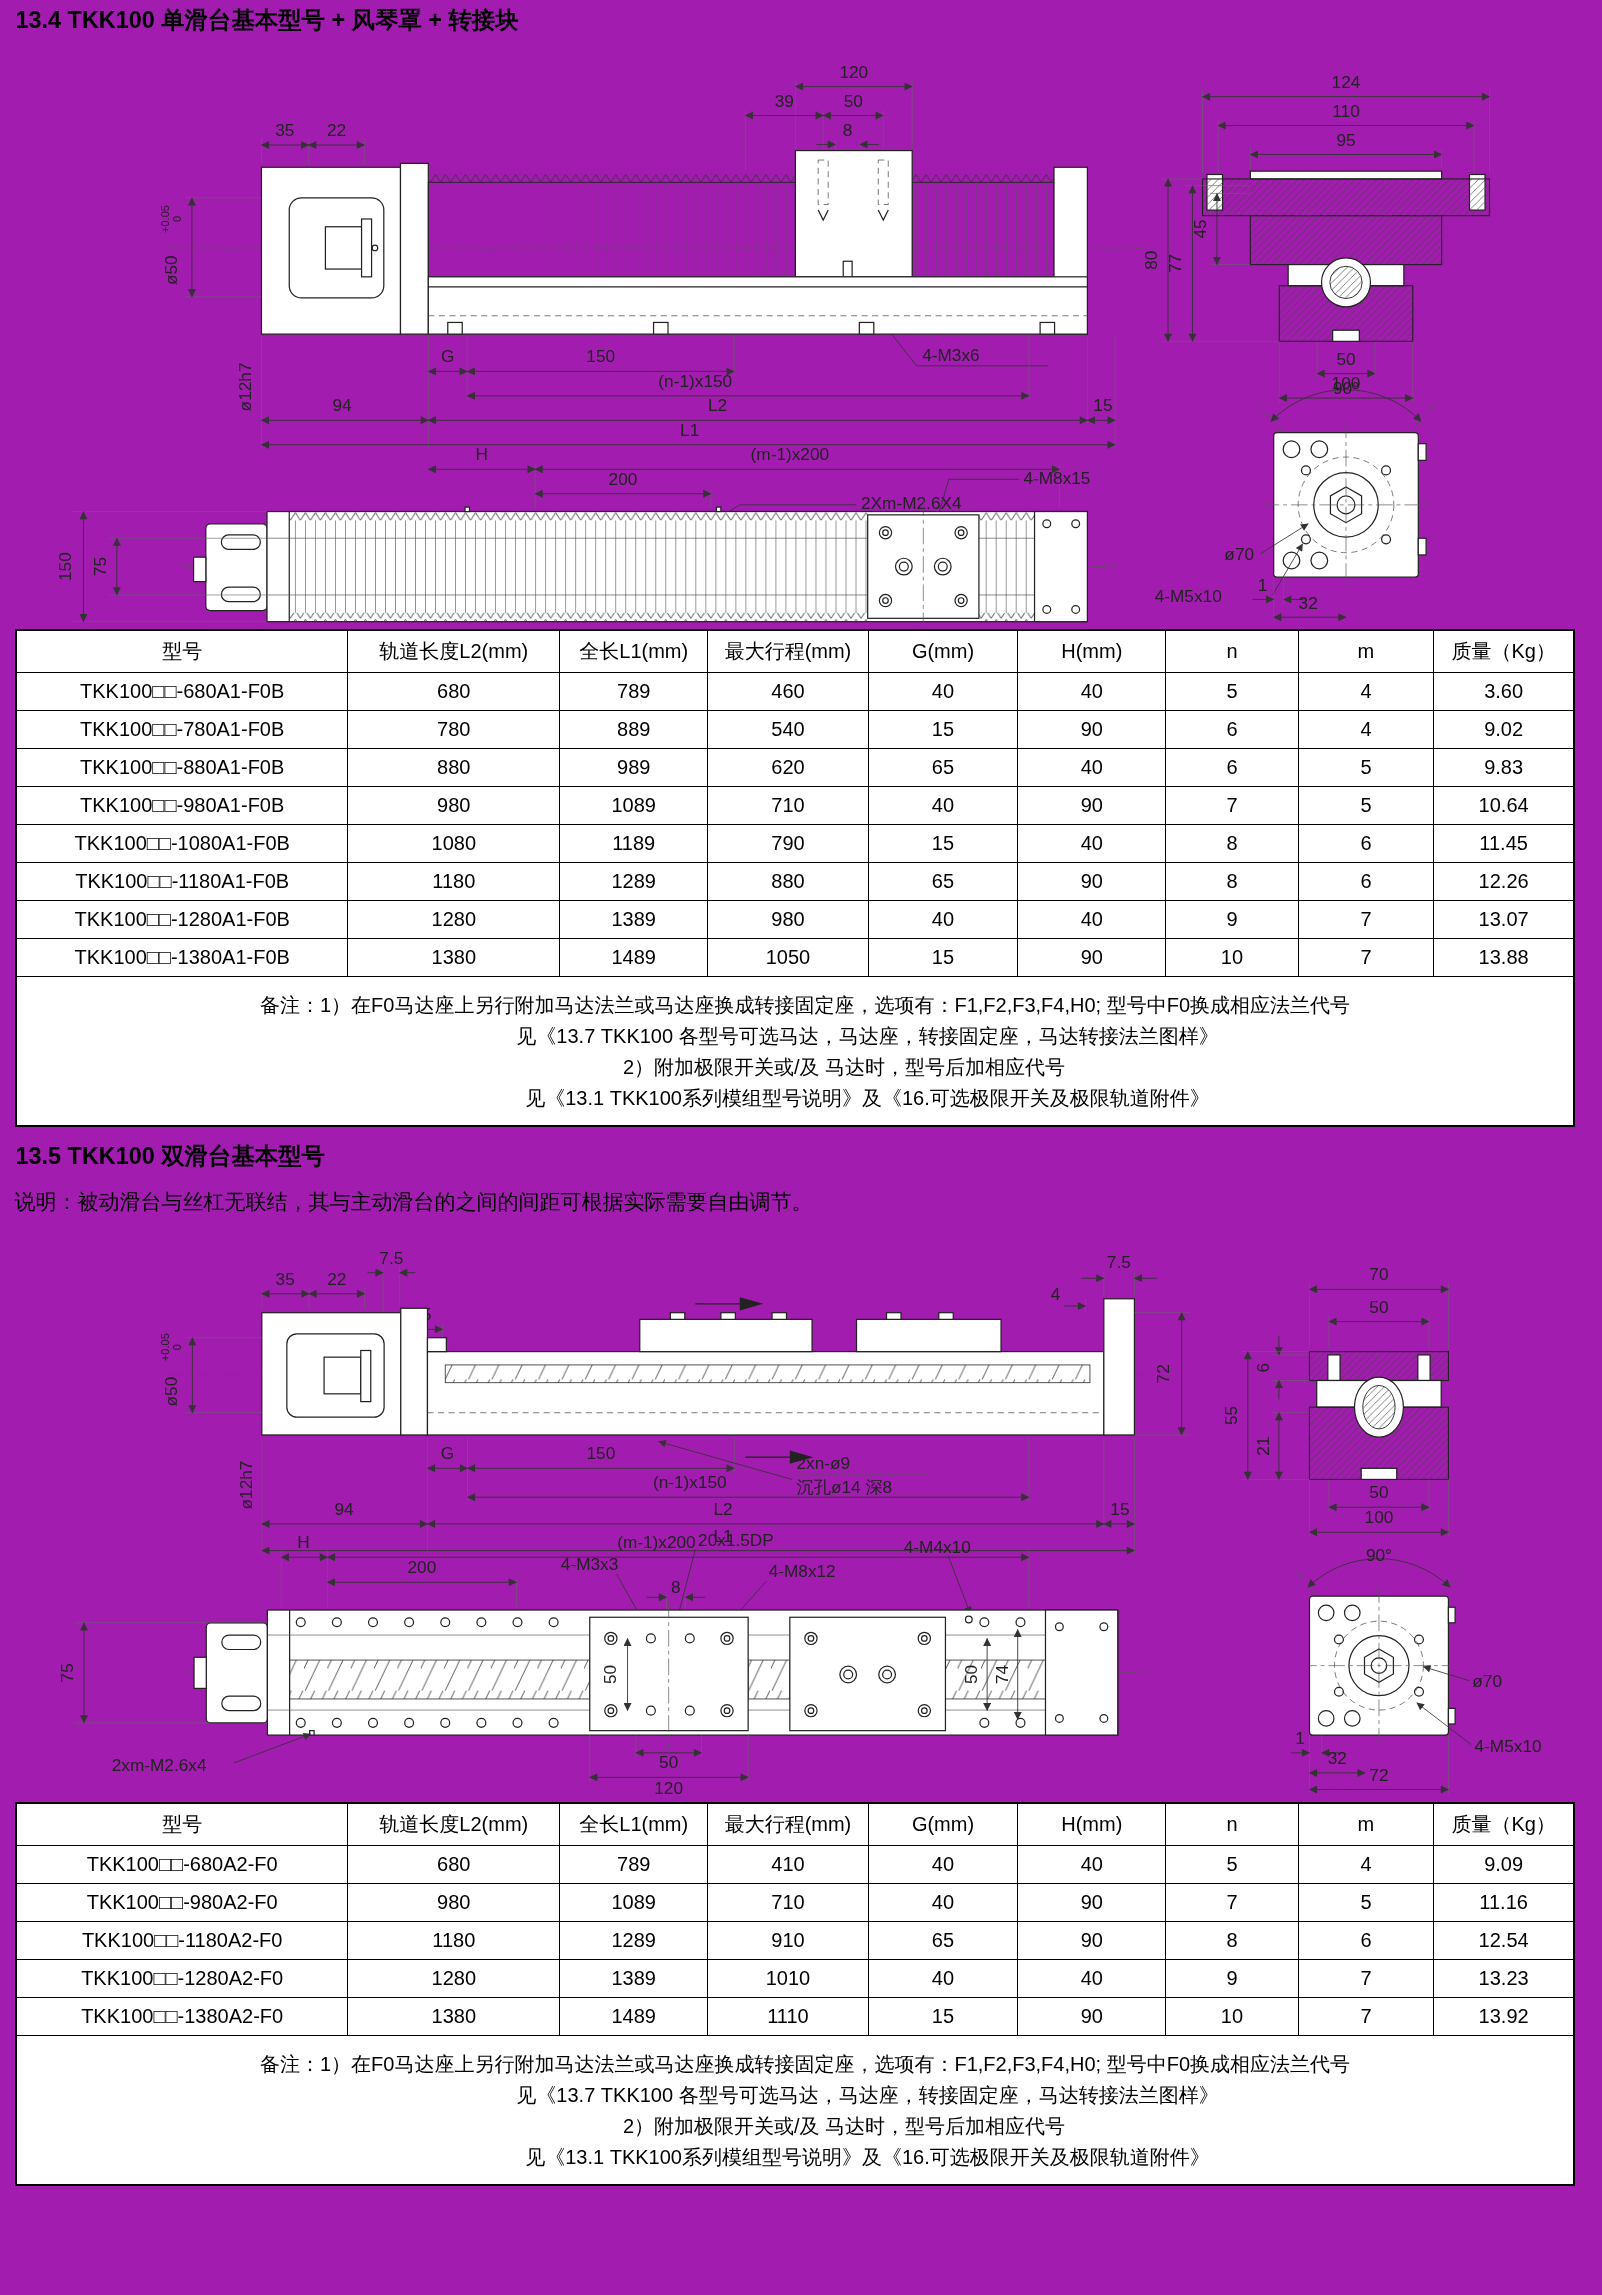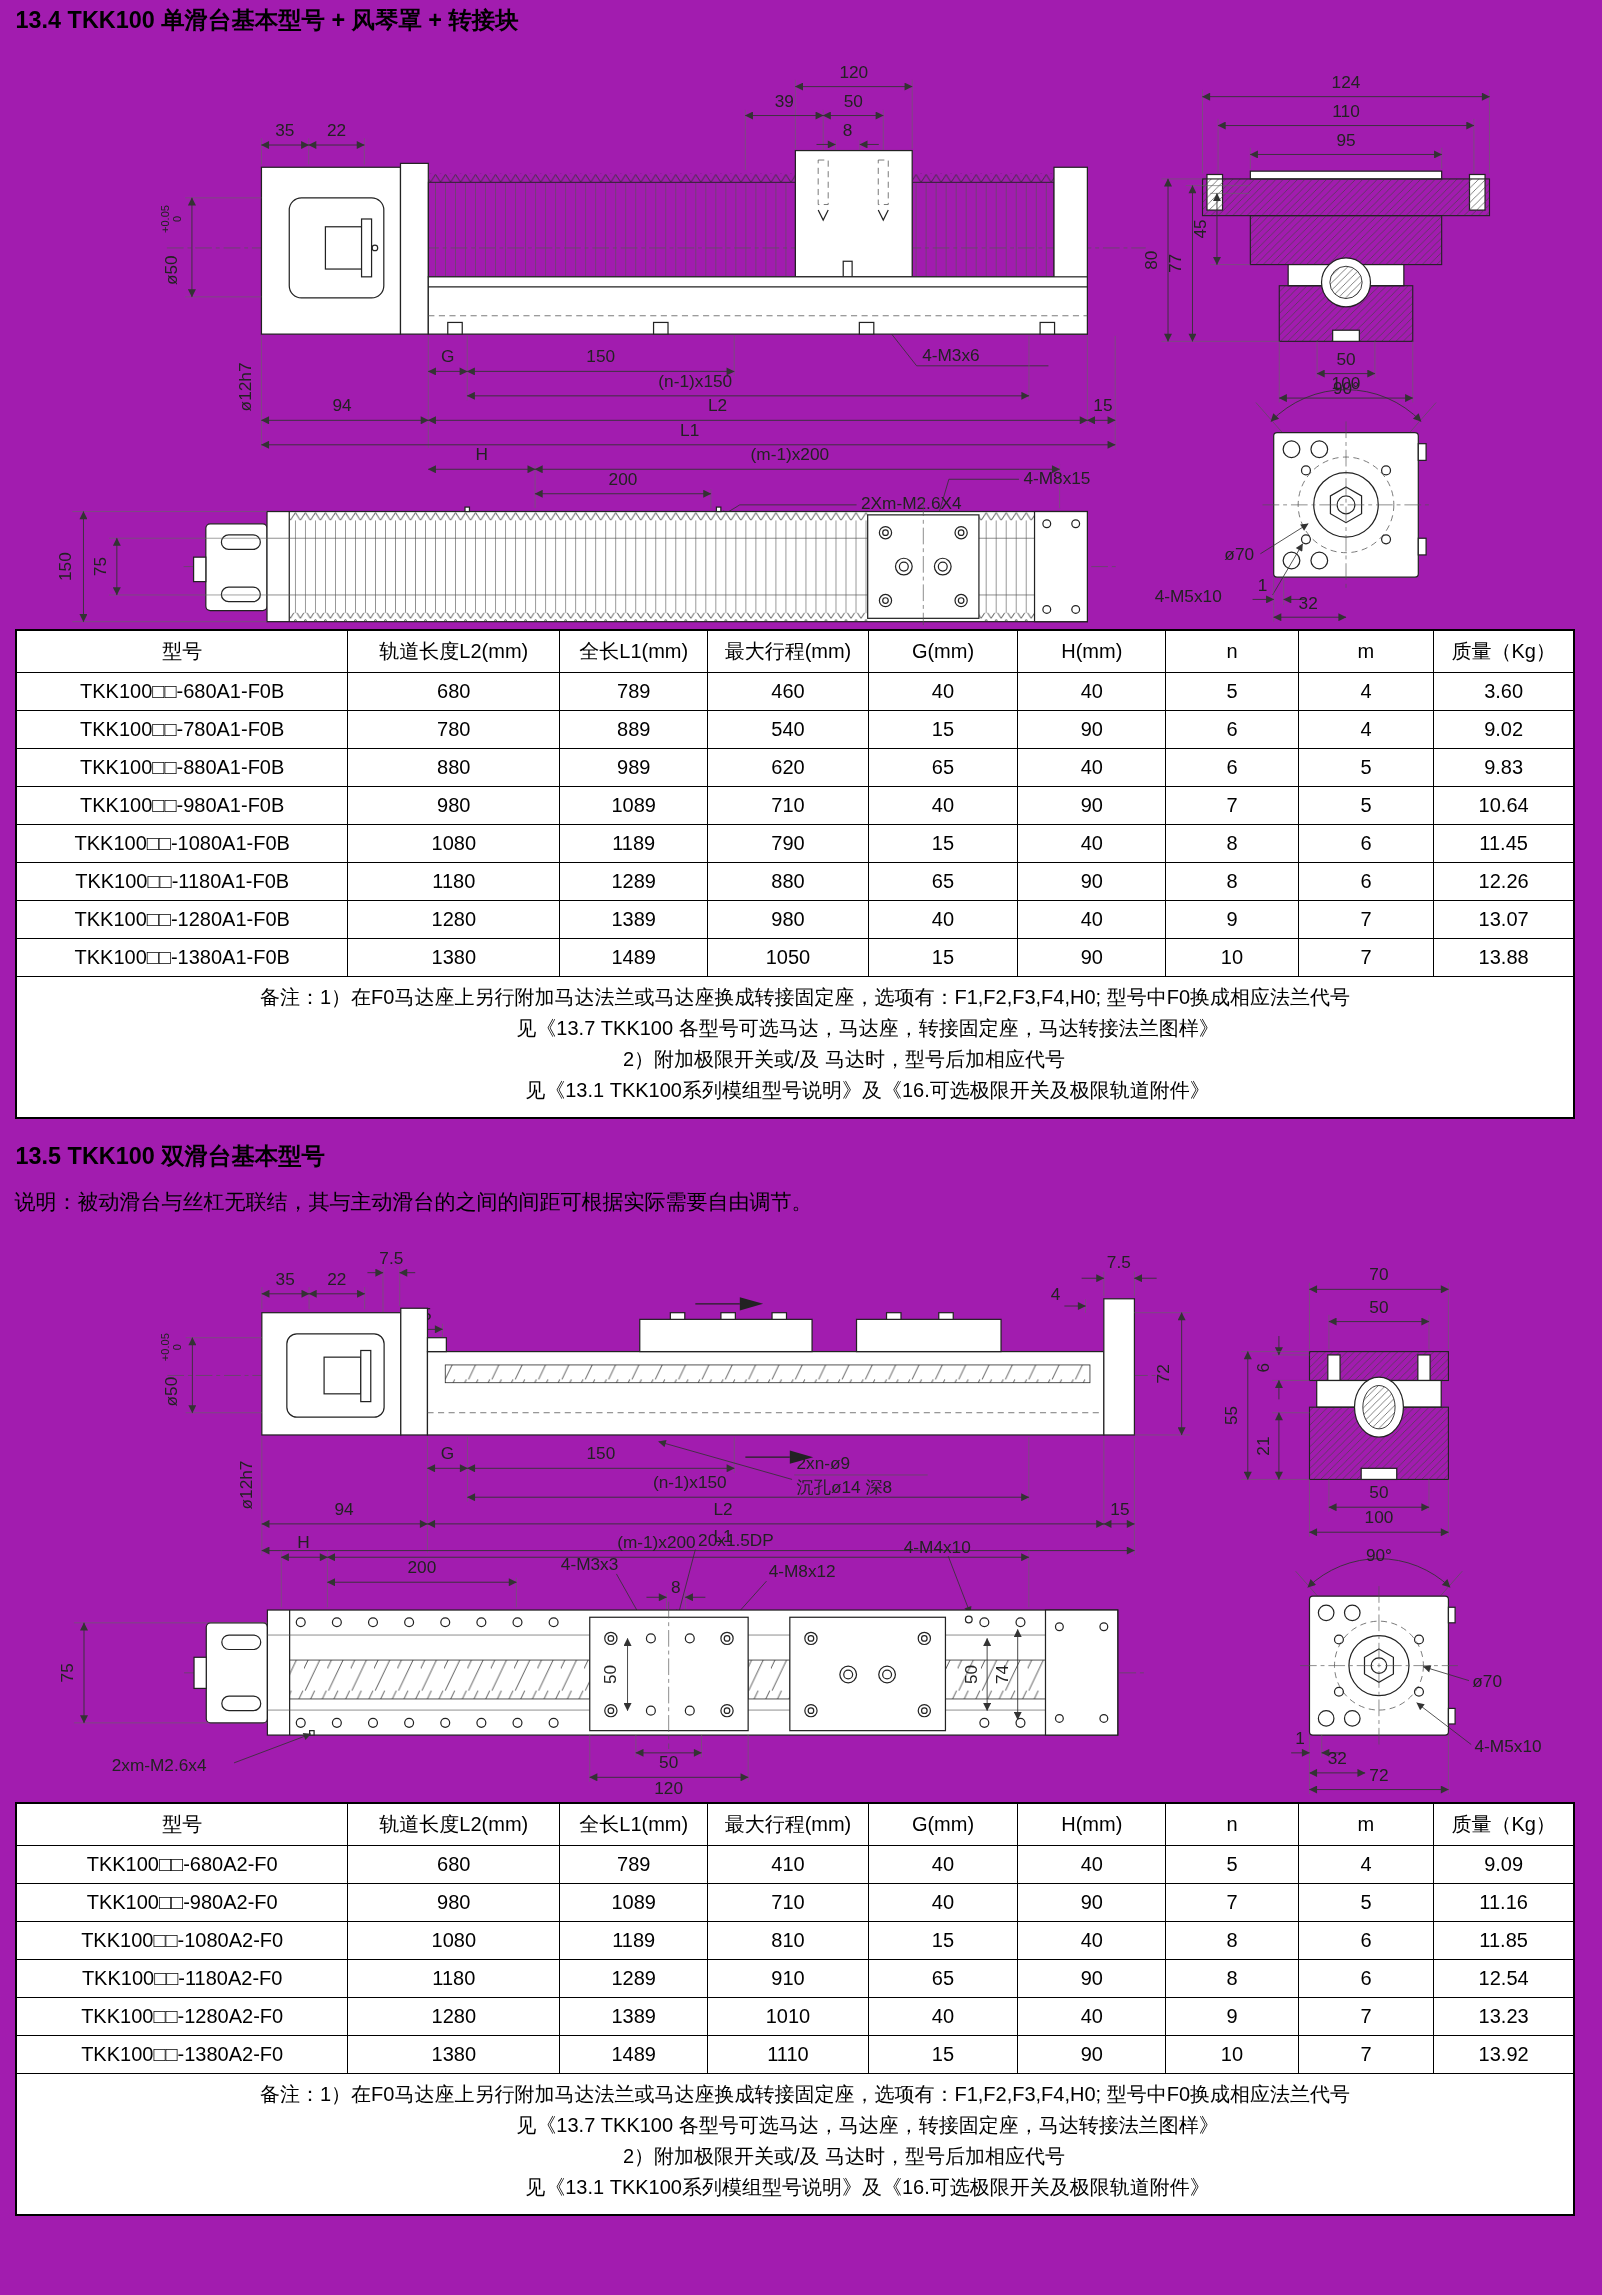--- a/index.html
+++ b/index.html
@@ -13,21 +13,21 @@
   #dwg1{top:31px}
   #dwg2{top:1246px}
   .tbl-host{position:absolute;left:15px;width:1560px}
   #tbl1{top:629px}
   #tbl2{top:1802px}
   table.spec{border-collapse:collapse;width:100%;table-layout:fixed;background:#fff;border:2.2px solid #000}
   .spec th,.spec td{border:1.1px solid #000;border-top-width:1.7px;border-bottom-width:1.7px;
       text-align:center;vertical-align:middle;font-size:20px;padding:0;height:37px;
       overflow:hidden;white-space:nowrap}
   .spec th{height:41px;font-weight:normal}
-  .notes-cell{text-align:left;height:auto !important;padding:5px 0 11px !important;font-size:20px}
+  .notes-cell{text-align:left;height:auto !important;padding:13px 0 11px !important;font-size:20px}
   .note-line{line-height:31px;white-space:nowrap}
   
   .ol{fill:none;stroke:#222;stroke-width:2.2}
   .olw{fill:#fff;stroke:#222;stroke-width:2.2}
   .thin{fill:none;stroke:#555;stroke-width:1.2}
   .cl{fill:none;stroke:#555;stroke-width:1.2;stroke-dasharray:30 7 7 7}
   .hid{fill:none;stroke:#555;stroke-width:1.4;stroke-dasharray:11 8}
   .ext{stroke:#666;stroke-width:1.1}
   .dim{stroke:#333;stroke-width:1.6;fill:none}
   .ld{stroke:#333;stroke-width:1.5;fill:none}
@@ -778,31 +778,20 @@
             <td>980</td>
             <td>1089</td>
             <td>710</td>
             <td>40</td>
             <td>90</td>
             <td>7</td>
             <td>5</td>
             <td>11.16</td>
           </tr>
           <tr>
-            <td>TKK100□□-1080A2-F0</td>
-            <td>1080</td>
-            <td>1189</td>
-            <td>810</td>
-            <td>15</td>
-            <td>40</td>
-            <td>8</td>
-            <td>6</td>
-            <td>11.85</td>
-          </tr>
-          <tr>
             <td>TKK100□□-1180A2-F0</td>
             <td>1180</td>
             <td>1289</td>
             <td>910</td>
             <td>65</td>
             <td>90</td>
             <td>8</td>
             <td>6</td>
             <td>12.54</td>
           </tr>

